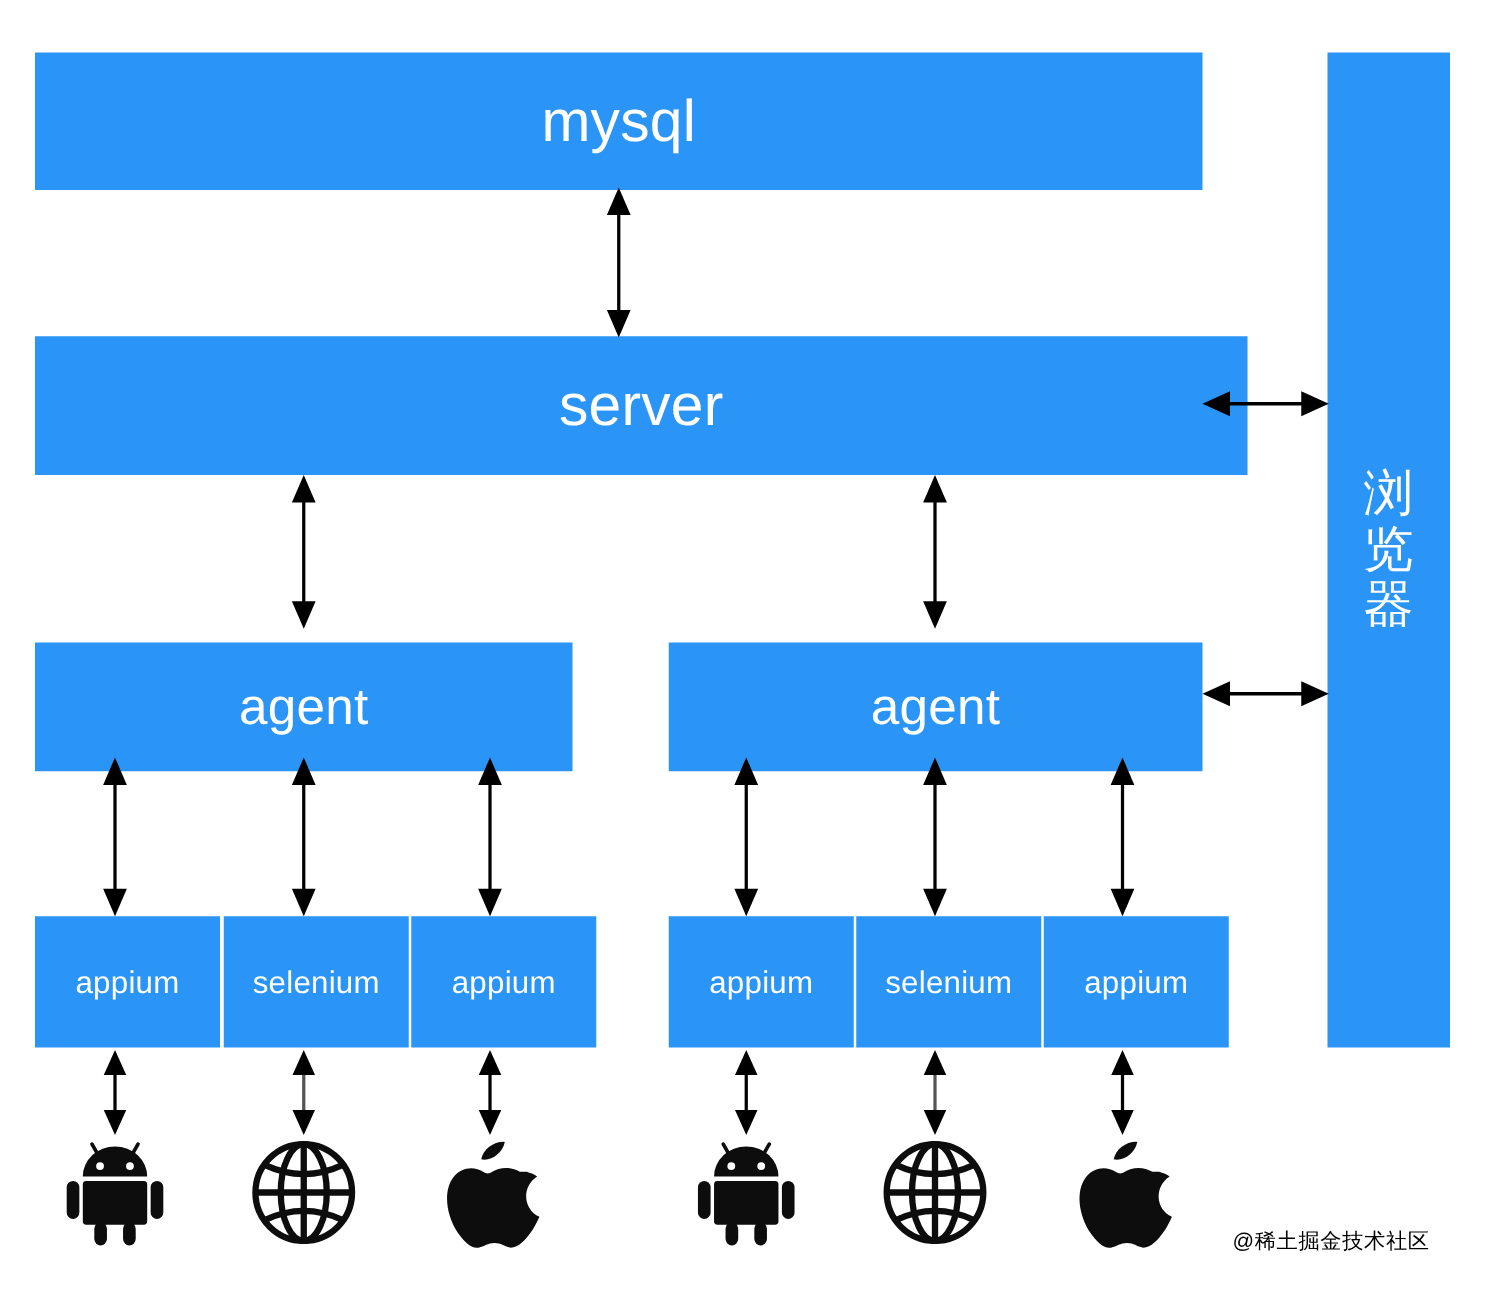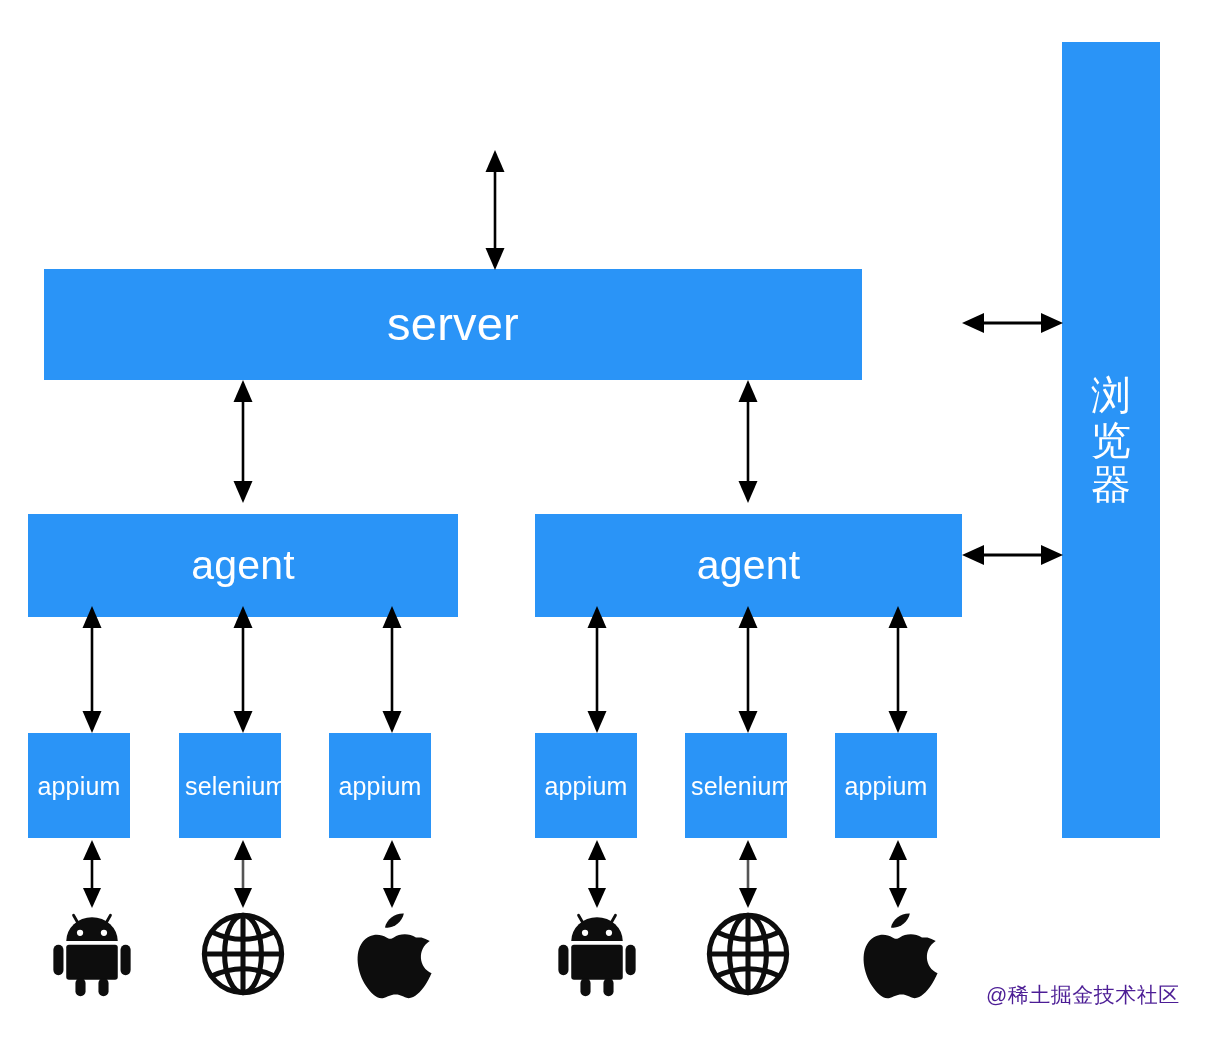--- a/index.html
+++ b/index.html
@@ -24,37 +24,37 @@
     display: flex;
     align-items: center;
     justify-content: center;
     text-align: center;
     box-sizing: border-box;
     line-height: 1.12;
     font-weight: 400;
     letter-spacing: 0.2px;
   }
   .node-mysql  { left: 28px;  top: 42px;  width: 934px; height: 110px; font-size: 47px; }
-  .node-server { left: 44px;  top: 269px; width: 818px; height: 111px; font-size: 47px; text-align: center; }
+  .node-server { left: 28px;  top: 269px; width: 970px; height: 111px; font-size: 47px; text-align: center; }
   .node-agent  { top: 514px;  width: 430px; height: 103px; font-size: 41px; }
   .node-agent-left  { left: 28px; }
   .node-agent-right { left: 535px; width: 427px; }
   .node-browser {
     left: 1062px; top: 42px; width: 98px; height: 796px;
     font-size: 40px;
   }
   .vtext {
     display: block;
     width: 46px;
     line-height: 1.12;
     word-break: break-all;
     text-align: center;
   }
   .node-tool {
-    top: 733px; width: 102px; height: 105px; font-size: 25px;
+    top: 733px; width: 148px; height: 105px; font-size: 25px;
     padding: 0 6px;
   }
   .tool-0 { left: 28px; }
   .tool-1 { left: 179px; }
   .tool-2 { left: 329px; }
   .tool-3 { left: 535px; }
   .tool-4 { left: 685px; }
   .tool-5 { left: 835px; }
   .tool-label { display: block; width: 100%; }
 
@@ -76,31 +76,34 @@
   .dev-1 { left: 197px; top: 906px; }
   .dev-2 { left: 346px; top: 906px; }
   .dev-3 { left: 551px; top: 906px; }
   .dev-4 { left: 702px; top: 906px; }
   .dev-5 { left: 852px; top: 906px; }
 
   .watermark {
     position: absolute;
     left: 986px;
     top: 981px;
-    font-size: 21px;
-    color: #4c1d95;
+    font-size: 17px;
+    color: #000000;
     letter-spacing: 0.5px;
     white-space: nowrap;
   }
 </style>
 </head>
 <body>
 
 <div id="canvas">
 
+  <div class="node node-mysql">
+    <span>mysql</span>
+  </div>
 
   <div class="node node-server">
     <span>server</span>
   </div>
 
   <div class="node node-browser">
     <span class="vtext">浏览器</span>
   </div>
 
   <div class="node node-agent node-agent-left">

